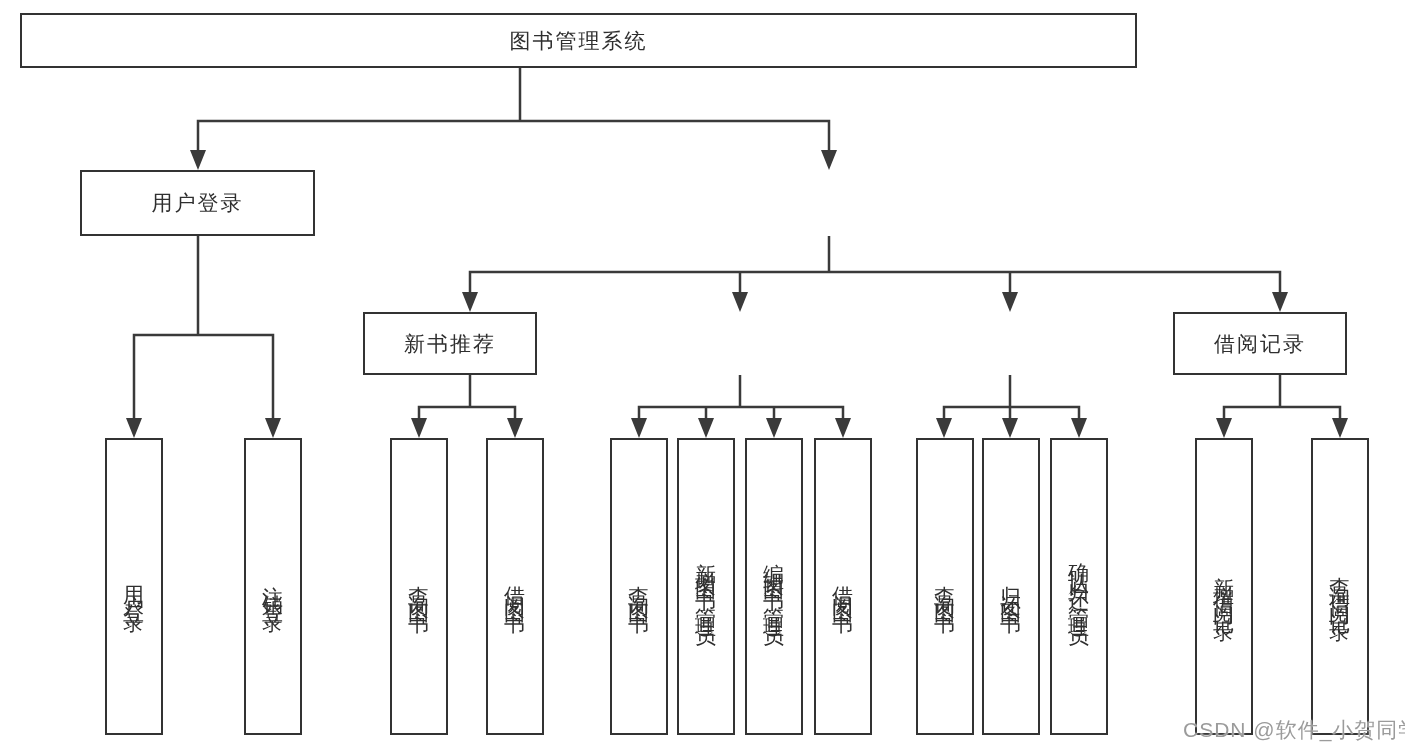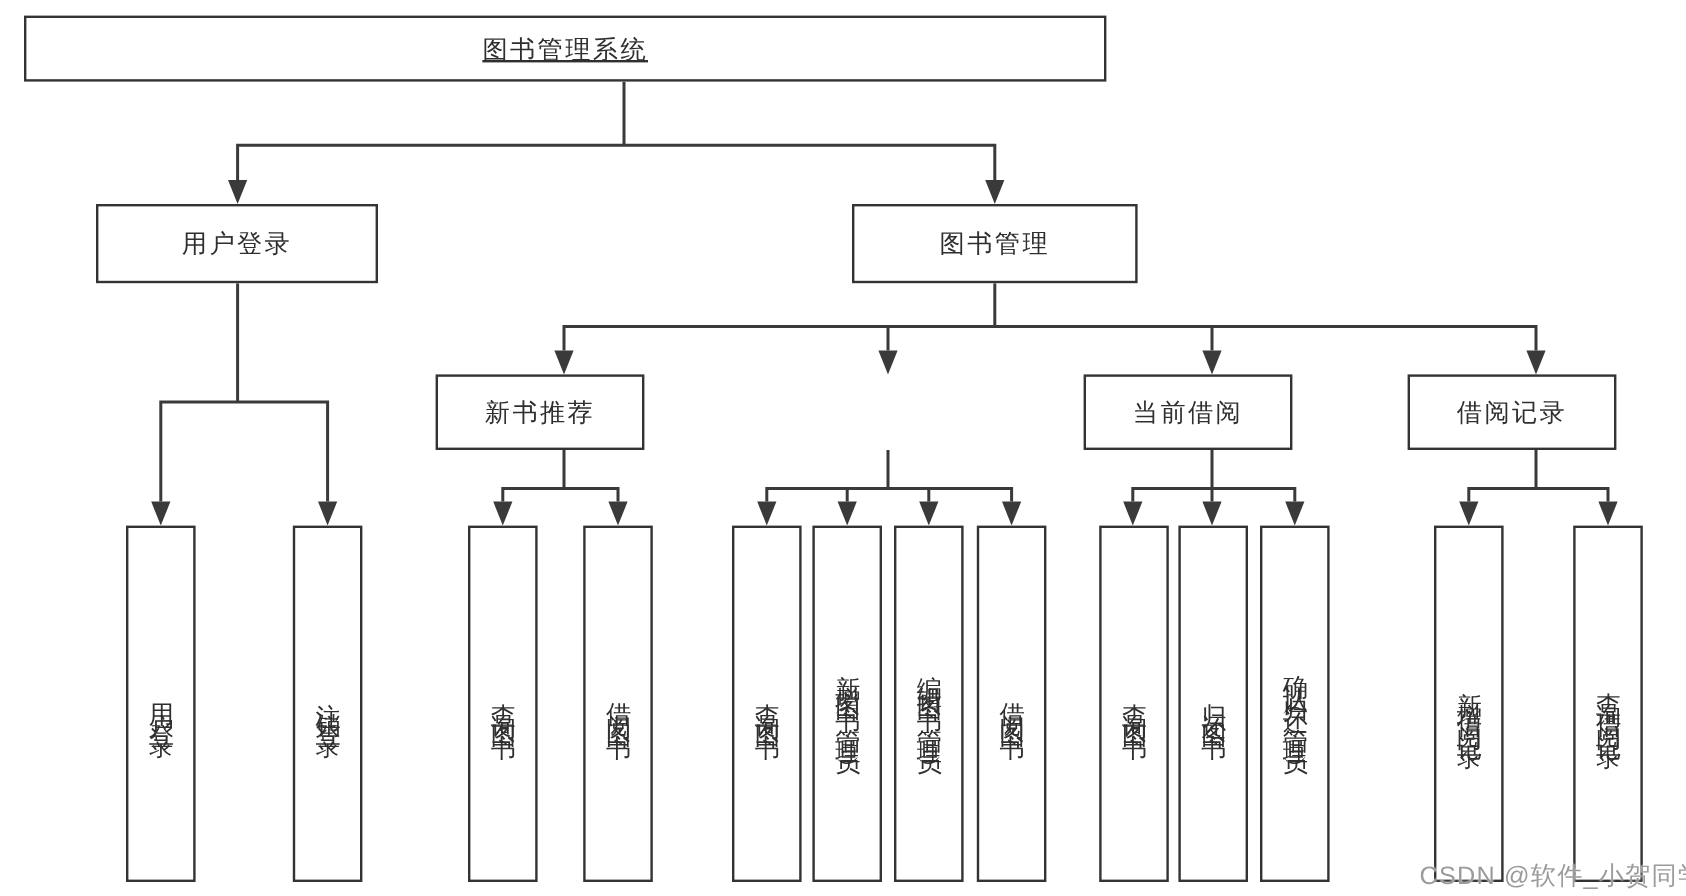--- a/index.html
+++ b/index.html
@@ -26,21 +26,21 @@
   .node.hbox{font-size:21px;letter-spacing:2px;}
   .node.vbox span{
     writing-mode:vertical-rl;
     text-orientation:mixed;
     font-size:21px;
     letter-spacing:9px;
     line-height:1;
     white-space:nowrap;
     color:#2f2f2f;
   }
-  .root  {left:20px;  top:13px;  width:902px;height:55px;text-decoration:underline;}
+  .root  {left:20px;  top:13px;  width:1117px;height:55px;}
   .l2a   {left:80px;  top:170px; width:235px; height:66px;}
   .l2b   {left:710px; top:170px; width:238px; height:66px;}
   .l3    {top:312px; width:174px; height:63px;}
   .l3a{left:363px;} .l3b{left:633px;} .l3c{left:903px;} .l3d{left:1173px;}
   .leaf  {top:438px; width:58px; height:297px;}
   .lf1{left:105px;} .lf2{left:244px;} .lf3{left:390px;} .lf4{left:486px;}
   .lf5{left:610px;} .lf6{left:677px;} .lf7{left:745px;} .lf8{left:814px;}
   .lf9{left:916px;} .lf10{left:982px;} .lf11{left:1050px;}
   .lf12{left:1195px;} .lf13{left:1311px;}
   .watermark{
@@ -73,29 +73,23 @@
          M1216 418h16l-8 20z M1332 418h16l-8 20z"></path>
   </svg>
 
   <div class="node hbox root">
     <span>图书管理系统</span>
   </div>
 
   <div class="node hbox l2a">
     <span>用户登录</span>
   </div>
-  <div class="node hbox l2b">
-    <span>图书管理</span>
-  </div>
 
   <div class="node hbox l3 l3a">
     <span>新书推荐</span>
-  </div>
-  <div class="node hbox l3 l3c">
-    <span>当前借阅</span>
   </div>
   <div class="node hbox l3 l3d">
     <span>借阅记录</span>
   </div>
 
   <div class="node vbox leaf lf1">
     <span>用户登录</span>
   </div>
   <div class="node vbox leaf lf2">
     <span>注销登录</span>

